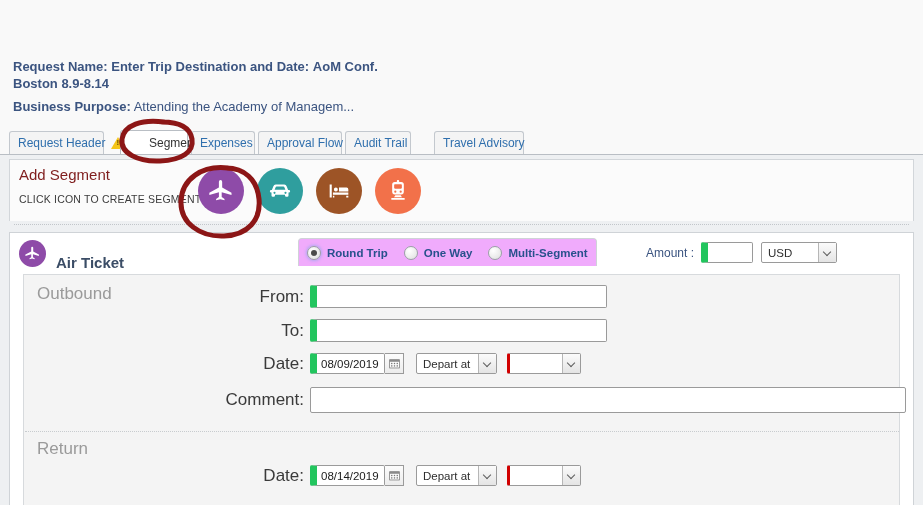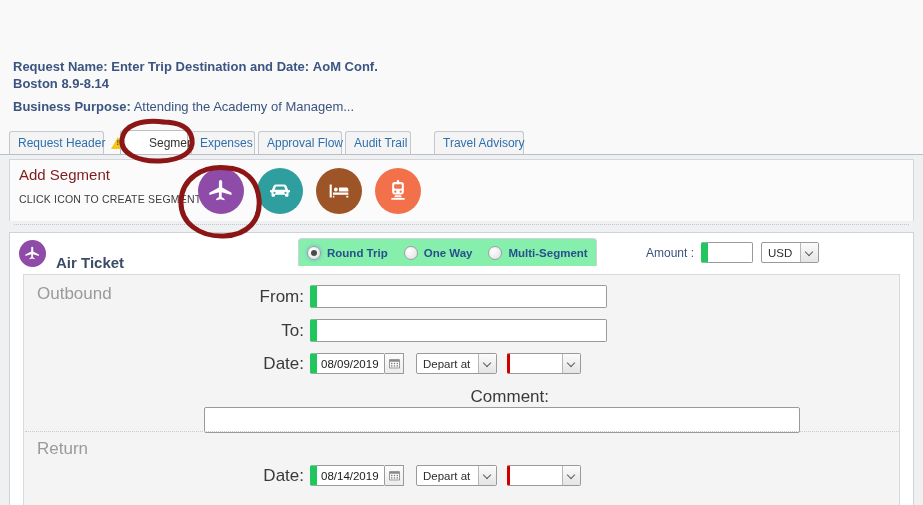--- a/index.html
+++ b/index.html
@@ -144,21 +144,21 @@
     font-size: 15px; font-weight: bold; color: #3b4d66; margin-top: 10px;
   }
 
   
   .triptype {
     position: absolute; left: 288px; top: 5px;
     height: 27px;
     border: 1px solid #cfd3d7;
     border-bottom: none;
     border-radius: 4px 4px 0 0;
-    background: #86efac;
+    background: #f0abfc;
     display: flex; align-items: center;
     padding: 0 8px;
   }
   .radio-opt {
     display: flex; align-items: center;
     margin-right: 16px;
     font-size: 11.5px; font-weight: bold; color: #28518c;
     white-space: nowrap;
   }
   .radio-opt:last-child { margin-right: 0; }
@@ -371,21 +371,21 @@
           </div>
           <div class="radio-opt">
             <span class="radio-dot"></span>
             <span>Multi-Segment</span>
           </div>
         </div>
 
         <div class="amount-group">
           <span class="amount-label">Amount :</span>
           <span class="inp required" style="width:52px;"></span>
-          <span class="sel" style="width:58px;margin-left:8px;">
+          <span class="sel" style="width:76px;margin-left:8px;">
             <span class="sel-txt">USD</span>
             <span class="sel-arrow">
                 <span class="chev"></span>
               </span>
           </span>
         </div>
       </div>
 
       <div class="form-panel">
 
@@ -423,21 +423,21 @@
               </span>
           </span>
           <span class="sel required" style="width:74px;margin-left:10px;">
             <span class="sel-txt"></span>
             <span class="sel-arrow">
                 <span class="chev"></span>
               </span>
           </span>
         </div>
 
-        <div class="field-row" style="left:180px;top:112px;flex-direction:column;">
+        <div class="field-row" style="left:180px;top:112px;">
           <span class="field-label" style="width:100px;">Comment:</span>
           <span class="inp" style="width:596px;height:26px;"></span>
         </div>
 
         <div class="inner-dotted" style="top:156px;"></div>
 
         <div class="section-title" style="left:13px;top:164px;">Return</div>
 
         <div class="field-row" style="left:180px;top:190px;">
           <span class="field-label" style="width:100px;">Date:</span>

